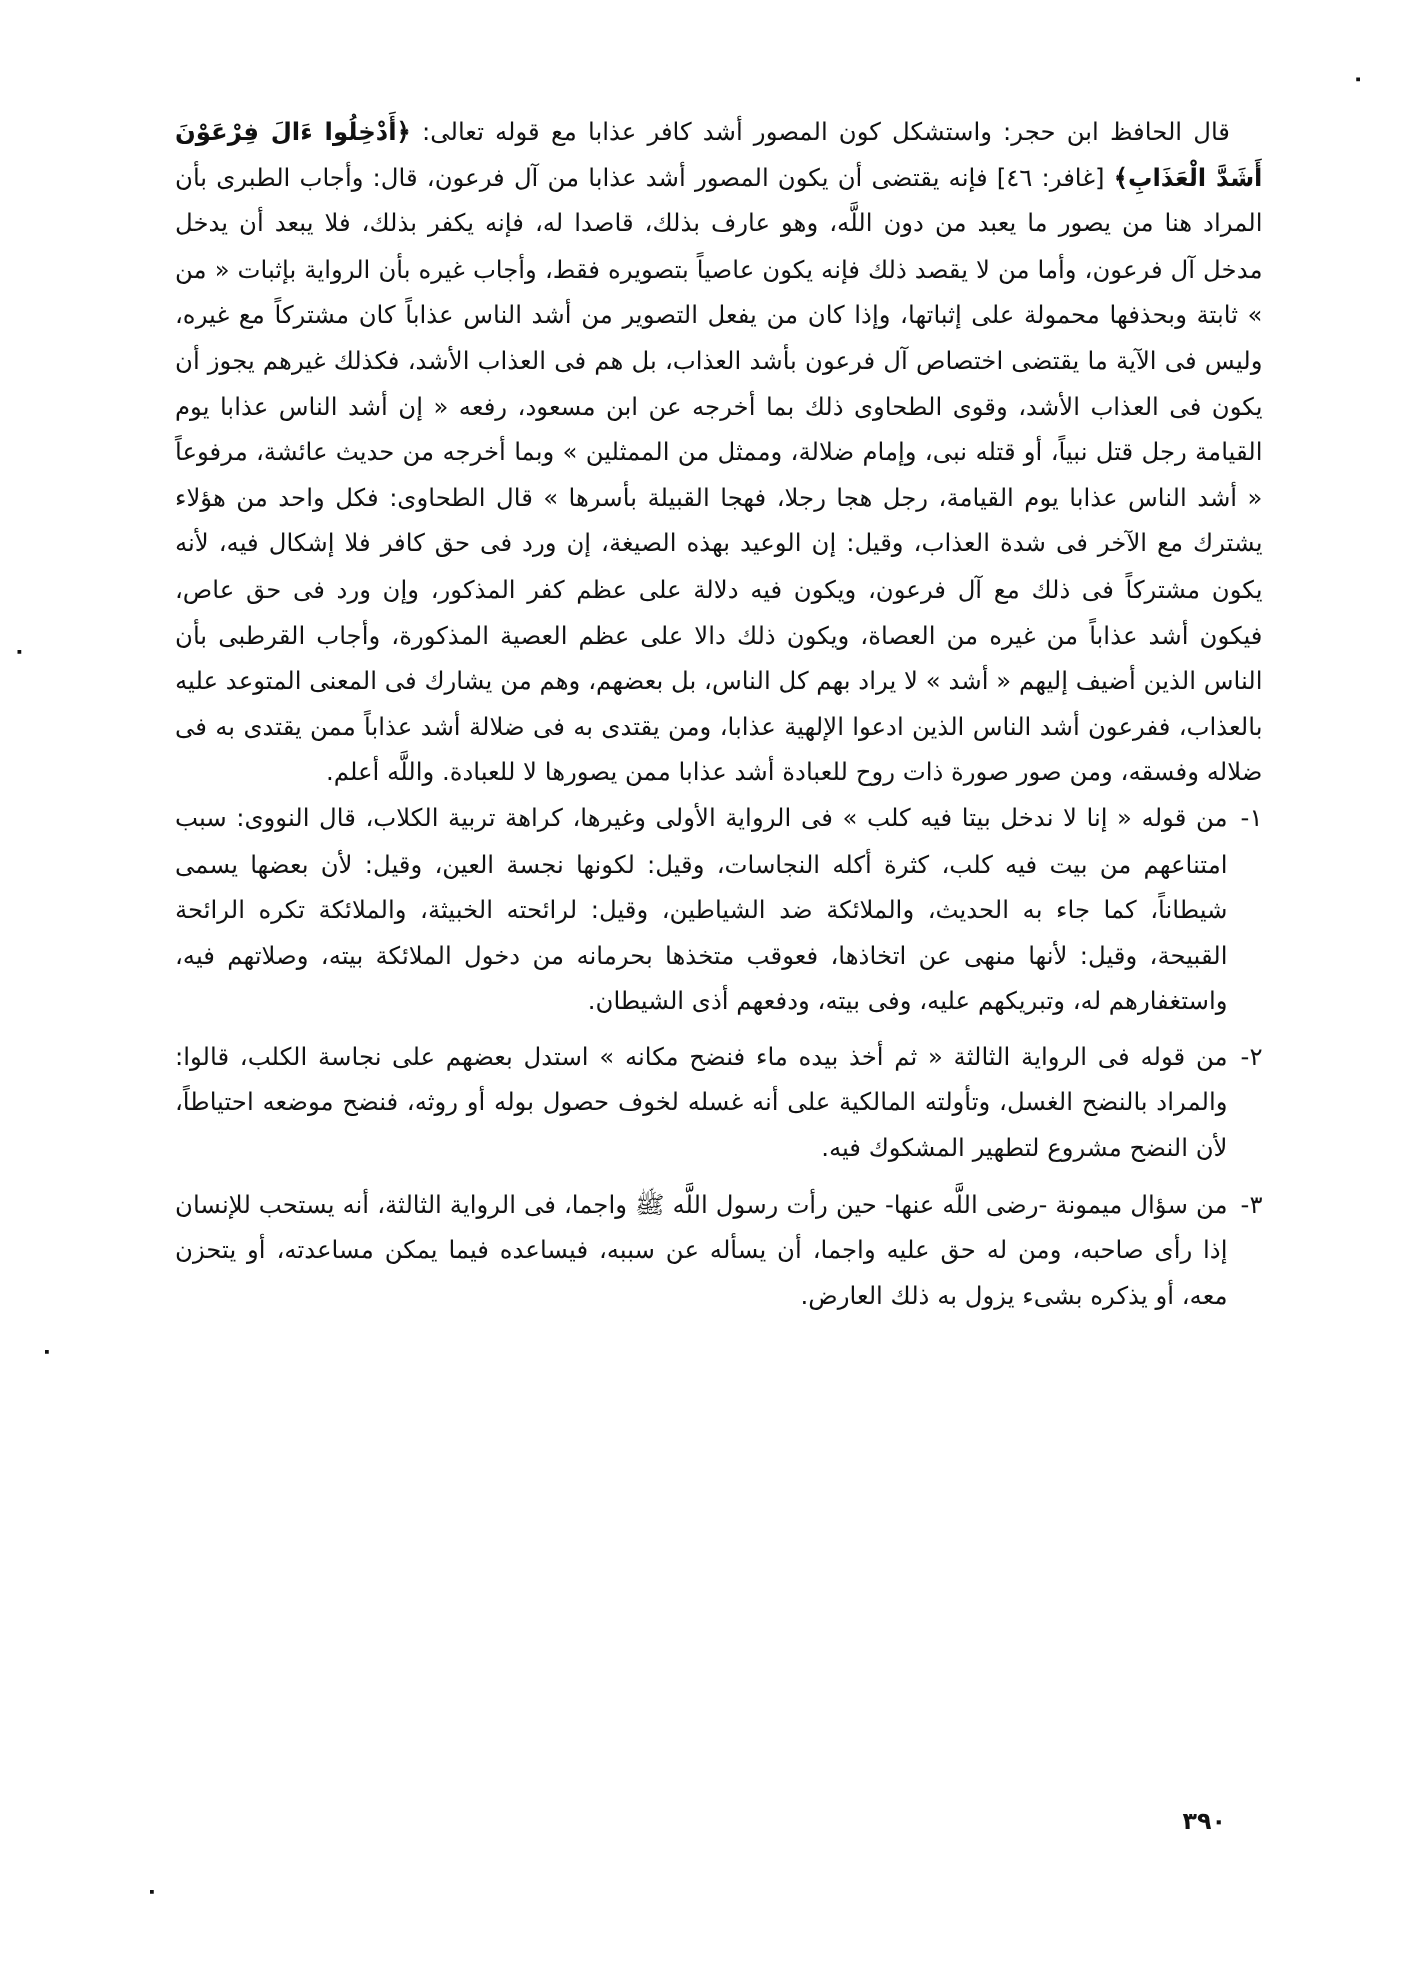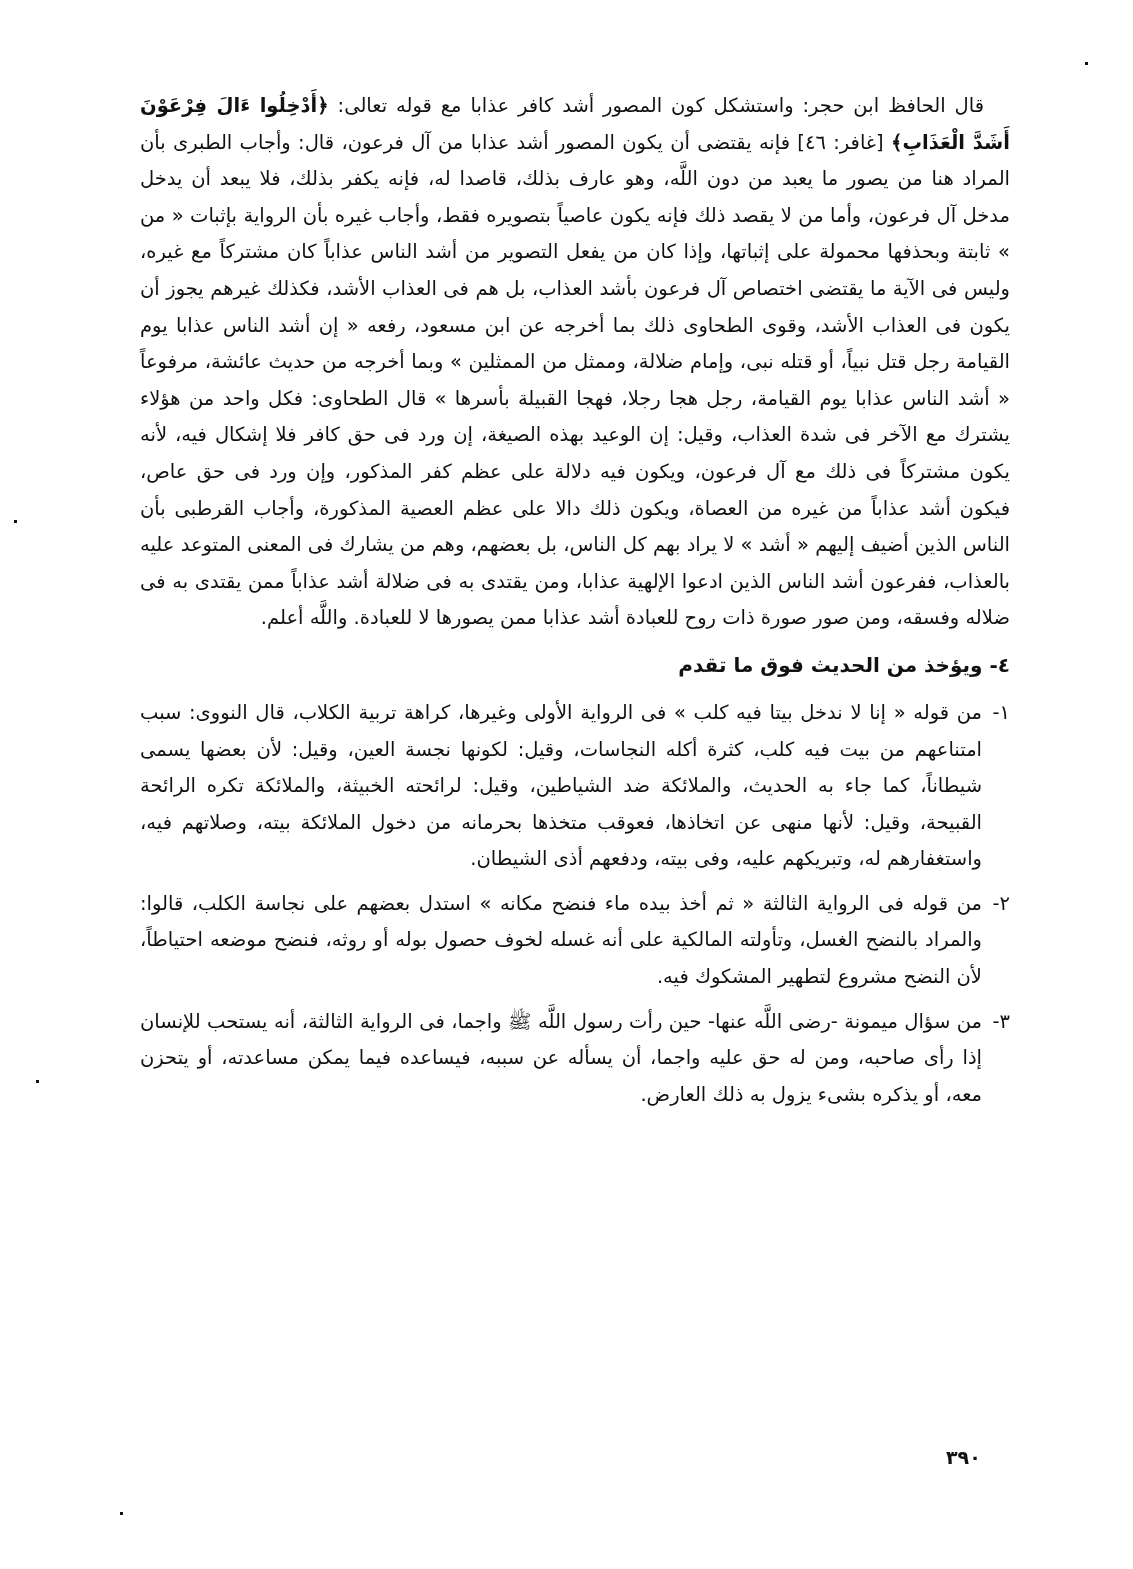--- a/index.html
+++ b/index.html
@@ -19,21 +19,20 @@
 </style>
 </head>
 <body>
 
 <div class="page">
   <p class="para">
     <span>قال الحافظ ابن حجر: واستشكل كون المصور أشد كافر عذابا مع قوله تعالى: </span><span class="quran">﴿أَدْخِلُوا ءَالَ فِرْعَوْنَ أَشَدَّ الْعَذَابِ﴾</span>
     <span>[غافر: ٤٦] فإنه يقتضى أن يكون المصور أشد عذابا من آل فرعون، قال: وأجاب الطبرى بأن المراد هنا من يصور ما يعبد من دون اللَّه، وهو عارف بذلك، قاصدا له، فإنه يكفر بذلك، فلا يبعد أن يدخل مدخل آل فرعون، وأما من لا يقصد ذلك فإنه يكون عاصياً بتصويره فقط، وأجاب غيره بأن الرواية بإثبات « من » ثابتة وبحذفها محمولة على إثباتها، وإذا كان من يفعل التصوير من أشد الناس عذاباً كان مشتركاً مع غيره، وليس فى الآية ما يقتضى اختصاص آل فرعون بأشد العذاب، بل هم فى العذاب الأشد، فكذلك غيرهم يجوز أن يكون فى العذاب الأشد، وقوى الطحاوى ذلك بما أخرجه عن ابن مسعود، رفعه « إن أشد الناس عذابا يوم القيامة رجل قتل نبياً، أو قتله نبى، وإمام ضلالة، وممثل من الممثلين » وبما أخرجه من حديث عائشة، مرفوعاً « أشد الناس عذابا يوم القيامة، رجل هجا رجلا، فهجا القبيلة بأسرها » قال الطحاوى: فكل واحد من هؤلاء يشترك مع الآخر فى شدة العذاب، وقيل: إن الوعيد بهذه الصيغة، إن ورد فى حق كافر فلا إشكال فيه، لأنه يكون مشتركاً فى ذلك مع آل فرعون، ويكون فيه دلالة على عظم كفر المذكور، وإن ورد فى حق عاص، فيكون أشد عذاباً من غيره من العصاة، ويكون ذلك دالا على عظم العصية المذكورة، وأجاب القرطبى بأن الناس الذين أضيف إليهم « أشد » لا يراد بهم كل الناس، بل بعضهم، وهم من يشارك فى المعنى المتوعد عليه بالعذاب، ففرعون أشد الناس الذين ادعوا الإلهية عذابا، ومن يقتدى به فى ضلالة أشد عذاباً ممن يقتدى به فى ضلاله وفسقه، ومن صور صورة ذات روح للعبادة أشد عذابا ممن يصورها لا للعبادة. واللَّه أعلم.</span>
   </p>
 
-  <h2 class="heading">٤- ويؤخذ من الحديث فوق ما تقدم</h2>
 
   <div class="list-item">
     <span class="num">١-</span>
     <span>من قوله « إنا لا ندخل بيتا فيه كلب » فى الرواية الأولى وغيرها، كراهة تربية الكلاب، قال النووى: سبب امتناعهم من بيت فيه كلب، كثرة أكله النجاسات، وقيل: لكونها نجسة العين، وقيل: لأن بعضها يسمى شيطاناً، كما جاء به الحديث، والملائكة ضد الشياطين، وقيل: لرائحته الخبيثة، والملائكة تكره الرائحة القبيحة، وقيل: لأنها منهى عن اتخاذها، فعوقب متخذها بحرمانه من دخول الملائكة بيته، وصلاتهم فيه، واستغفارهم له، وتبريكهم عليه، وفى بيته، ودفعهم أذى الشيطان.</span>
   </div>
   <div class="list-item">
     <span class="num">٢-</span>
     <span>من قوله فى الرواية الثالثة « ثم أخذ بيده ماء فنضح مكانه » استدل بعضهم على نجاسة الكلب، قالوا: والمراد بالنضح الغسل، وتأولته المالكية على أنه غسله لخوف حصول بوله أو روثه، فنضح موضعه احتياطاً، لأن النضح مشروع لتطهير المشكوك فيه.</span>
   </div>
   <div class="list-item">

